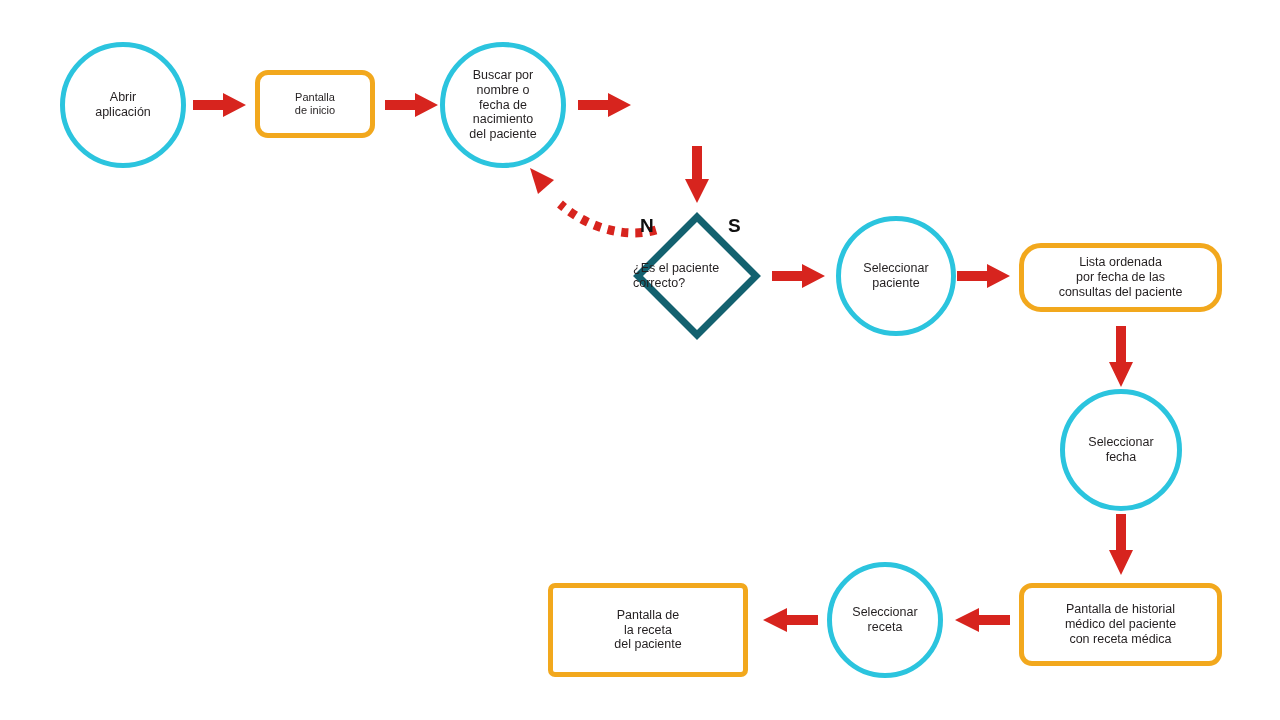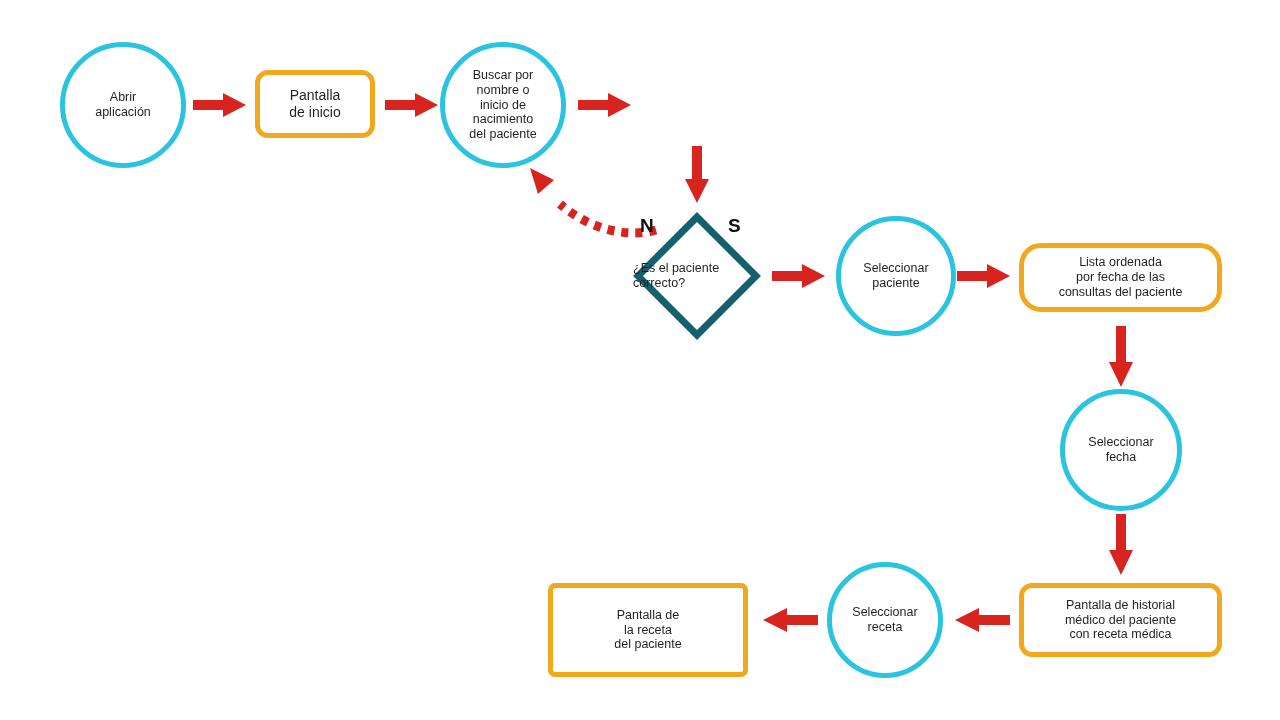--- a/index.html
+++ b/index.html
@@ -148,29 +148,29 @@
     <svg width="56" height="26" viewBox="0 0 56 26">
       <path d="M56,8 L25,8 L25,1 L1,13 L25,25 L25,18 L56,18 Z" fill="#d7241e"></path>
     </svg>
   </div>
 
   <div class="node circle" style="left:60px; top:42px; width:126px; height:126px; border-width:5px; font-size:12.5px;">
     <span class="node-label">Abrir
 aplicación</span>
   </div>
 
-  <div class="node box" style="left:255px; top:70px; width:120px; height:68px; border-width:5px; border-radius:13px; font-size:14px;">
+  <div class="node box" style="left:255px; top:70px; width:120px; height:68px; border-width:5px; border-radius:13px; font-size:11px;">
     <span class="node-label">Pantalla
 de inicio</span>
   </div>
 
   <div class="node circle" style="left:440px; top:42px; width:126px; height:126px; border-width:5px; font-size:12.5px;">
     <span class="node-label">Buscar por
 nombre o
-inicio de
+fecha de
 nacimiento
 del paciente</span>
   </div>
 
 
   <div class="diamond-wrap" style="left:633px; top:212px; width:128px; height:128px;">
     <svg class="diamond-shape" width="128" height="128" viewBox="0 0 128 128">
       <polygon points="64,5 123,64 64,123 5,64" fill="#ffffff" stroke="#13616f" stroke-width="7" stroke-linejoin="miter"></polygon>
     </svg>
     <div class="diamond-text" style="font-size:12.5px;">¿Es el paciente
@@ -190,21 +190,21 @@
     <span class="node-label">Lista ordenada
 por fecha de las
 consultas del paciente</span>
   </div>
 
   <div class="node circle" style="left:1060px; top:389px; width:122px; height:122px; border-width:5px; font-size:12.5px;">
     <span class="node-label">Seleccionar
 fecha</span>
   </div>
 
-  <div class="node box" style="left:1019px; top:583px; width:203px; height:74px; border-width:5px; border-radius:13px; font-size:12.5px;">
+  <div class="node box" style="left:1019px; top:583px; width:203px; height:83px; border-width:5px; border-radius:13px; font-size:12.5px;">
     <span class="node-label">Pantalla de historial
 médico del paciente
 con receta médica</span>
   </div>
 
   <div class="node circle" style="left:827px; top:562px; width:116px; height:116px; border-width:5px; font-size:12.5px;">
     <span class="node-label">Seleccionar
 receta</span>
   </div>
 

